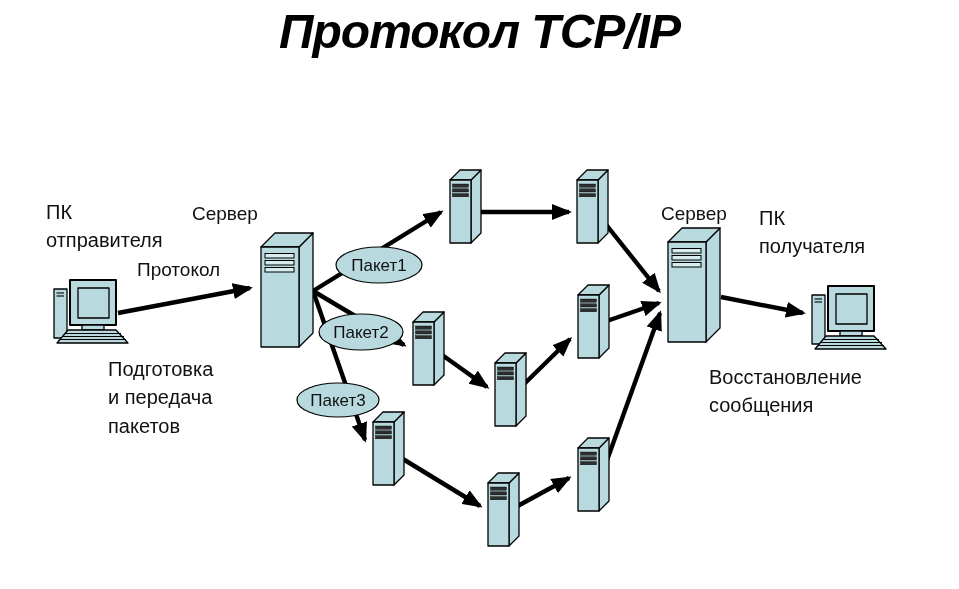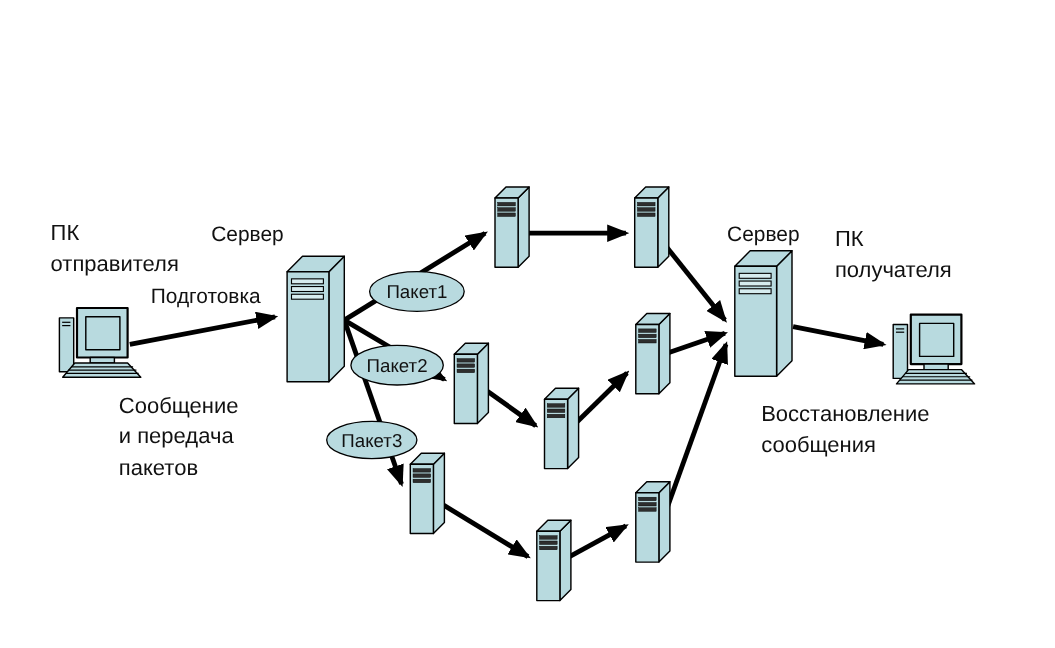--- a/index.html
+++ b/index.html
@@ -22,20 +22,21 @@
   .thin{stroke:var(--outline);stroke-width:1.1;fill:none;}
   .arrow{stroke:var(--arrow);stroke-width:4.4;fill:none;}
   .oval{fill:var(--device-fill);stroke:var(--outline);stroke-width:1.2;}
   .pkt-text{font-size:17px;fill:#111;text-anchor:middle;font-family:"Liberation Sans","DejaVu Sans",sans-serif;}
 </style>
 </head>
 <body>
 
 <div class="stage">
 
+  <h1 class="title">Протокол TCP/IP</h1>
 
   <svg class="diagram" width="959" height="589" viewBox="0 0 959 589">
     <defs>
       <marker id="ah" markerUnits="userSpaceOnUse" markerWidth="20" markerHeight="16" viewBox="0 0 20 16" refX="17" refY="8" orient="auto">
         <path d="M0,0 L20,8 L0,16 Z" fill="#000"></path>
       </marker>
 
       <g id="sym-router">
         <polygon class="shape" points="21,10 31,0 31,63 21,73"></polygon>
         <polygon class="shape" points="0,10 10,0 31,0 21,10"></polygon>
@@ -104,24 +105,24 @@
       <text class="pkt-text" x="379" y="271">Пакет1</text>
       <ellipse class="oval" cx="361" cy="332" rx="42" ry="18"></ellipse>
       <text class="pkt-text" x="361" y="338">Пакет2</text>
       <ellipse class="oval" cx="338" cy="400" rx="41" ry="17"></ellipse>
       <text class="pkt-text" x="338" y="406">Пакет3</text>
     </g>
   </svg>
 
   <div class="lbl" style="left:46px;top:198px;width:160px;">ПК
 отправителя</div>
-  <div class="lbl bold" style="left:137px;top:257px;width:121px;">Подготовка</div>
+  <div class="lbl bold" style="left:137px;top:257px;width:121px;">Протокол</div>
   <div class="lbl bold" style="left:192px;top:201px;width:120px;">Сервер</div>
-  <div class="lbl" style="left:108px;top:355px;width:150px;">Сообщение
+  <div class="lbl" style="left:108px;top:355px;width:150px;">Подготовка
 и передача
 пакетов</div>
   <div class="lbl bold" style="left:661px;top:201px;width:120px;">Сервер</div>
   <div class="lbl" style="left:759px;top:204px;width:160px;">ПК
 получателя</div>
-  <div class="lbl" style="left:692px;top:363px;width:185px;">Восстановление
+  <div class="lbl" style="left:709px;top:363px;width:185px;">Восстановление
 сообщения</div>
 
 </div>
 
 </body></html>

